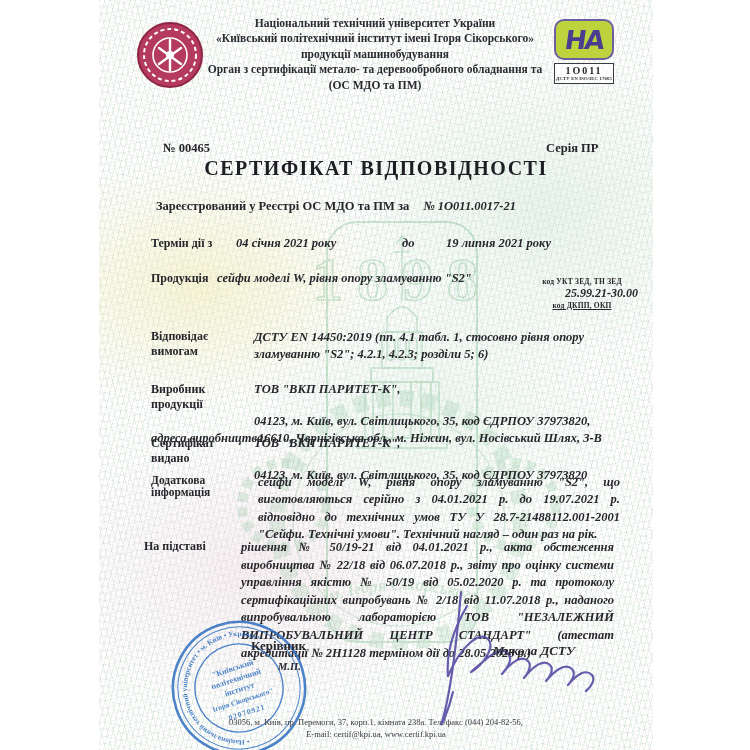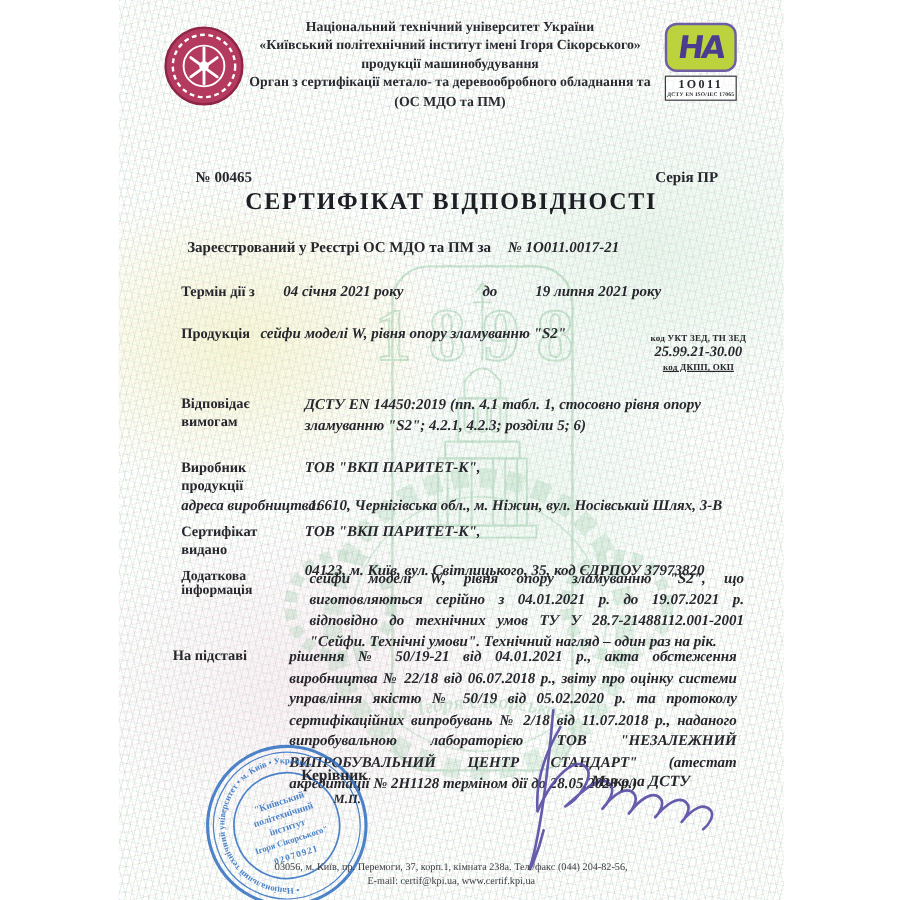--- a/index.html
+++ b/index.html
@@ -24,21 +24,21 @@
   .content{z-index:2;}
   .wm{z-index:1;}
   .abs{position:absolute;}
   .bi{font-weight:bold;font-style:italic;}
   .org{width:348px;left:102px;top:16px;text-align:center;font-weight:bold;font-size:11.5px;line-height:15.4px;color:#2a2a31;}
   .num-row{font-size:12.5px;font-weight:bold;}
   .title{left:0;top:157px;width:100%;text-align:center;font-size:20px;font-weight:bold;letter-spacing:1.5px;color:#1d1d24;}
   .reg{left:57px;top:199px;font-size:12.5px;font-weight:bold;}
   .reg .no{font-style:italic;margin-left:14px;}
   .lbl{font-size:12px;font-weight:bold;color:#26262c;}
-  .val{font-size:12.5px;font-weight:bold;font-style:italic;color:#26262c;}
+  .val{font-size:12.5px;font-weight:bold;font-style:italic;color:#26262c;text-align:right;}
   .codes{left:427px;top:277px;width:112px;text-align:center;}
   .codes .tiny{font-size:7.5px;font-weight:bold;letter-spacing:.2px;}
   .codes .cv{font-size:12px;}
   .codes .u{text-decoration:underline;}
   .para{text-align:justify;line-height:17.4px;}
   .badge{left:455px;top:19px;width:60px;text-align:center;}
   .badge .sq{width:56px;height:37px;margin:0 auto;background:#bcd33e;border:2px solid #6f5fa2;border-radius:10px;
     display:flex;align-items:center;justify-content:center;}
   .badge .sq span{font-family:"DejaVu Sans",sans-serif;font-weight:bold;font-size:26px;color:#4a3d8f;transform:skewX(-8deg);letter-spacing:-2px;line-height:1;}
   .badge .box{margin-top:3px;border:1.5px solid #3a3a40;background:rgba(255,255,255,.65);padding:1px 0 2px;}
@@ -153,20 +153,24 @@
       <div class="lbl lcol">Відповідає вимогам</div>
       <div class="val para" style="width:330px;">ДСТУ EN 14450:2019 (пп. 4.1 табл. 1, стосовно рівня опору зламуванню "S2"; 4.2.1, 4.2.3; розділи 5; 6)</div>
     </div>
 
     <div class="abs" style="left:52px;top:382px;width:470px;">
       <div class="row" style="position:relative;">
         <div class="lbl lcol">Виробник продукції</div>
         <div class="val">ТОВ "ВКП ПАРИТЕТ-К",</div>
       </div>
       <div class="row" style="position:relative;margin-top:2px;">
+        <div class="lcol"></div>
+        <div class="val">04123, м. Київ, вул. Світлицького, 35, код ЄДРПОУ 37973820,</div>
+      </div>
+      <div class="row" style="position:relative;margin-top:2px;">
         <div class="val lcol" style="text-align:right;white-space:nowrap;">адреса виробництва:</div>
         <div class="val" style="margin-left:4px;">16610, Чернігівська обл., м. Ніжин, вул. Носівський Шлях, 3-В</div>
       </div>
     </div>
 
     <div class="abs" style="left:52px;top:436px;width:470px;">
       <div class="row" style="position:relative;">
         <div class="lbl lcol">Сертифікат видано</div>
         <div class="val">ТОВ "ВКП ПАРИТЕТ-К",</div>
       </div>

